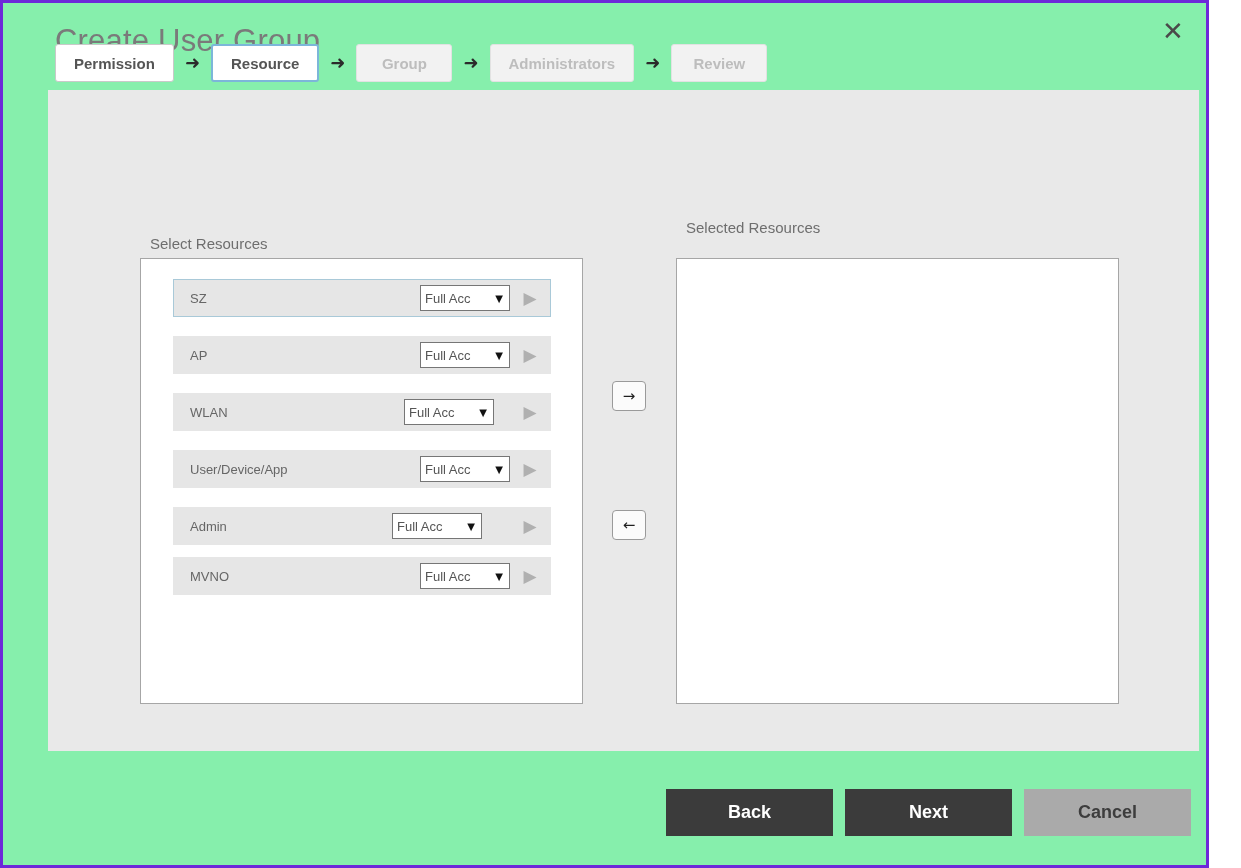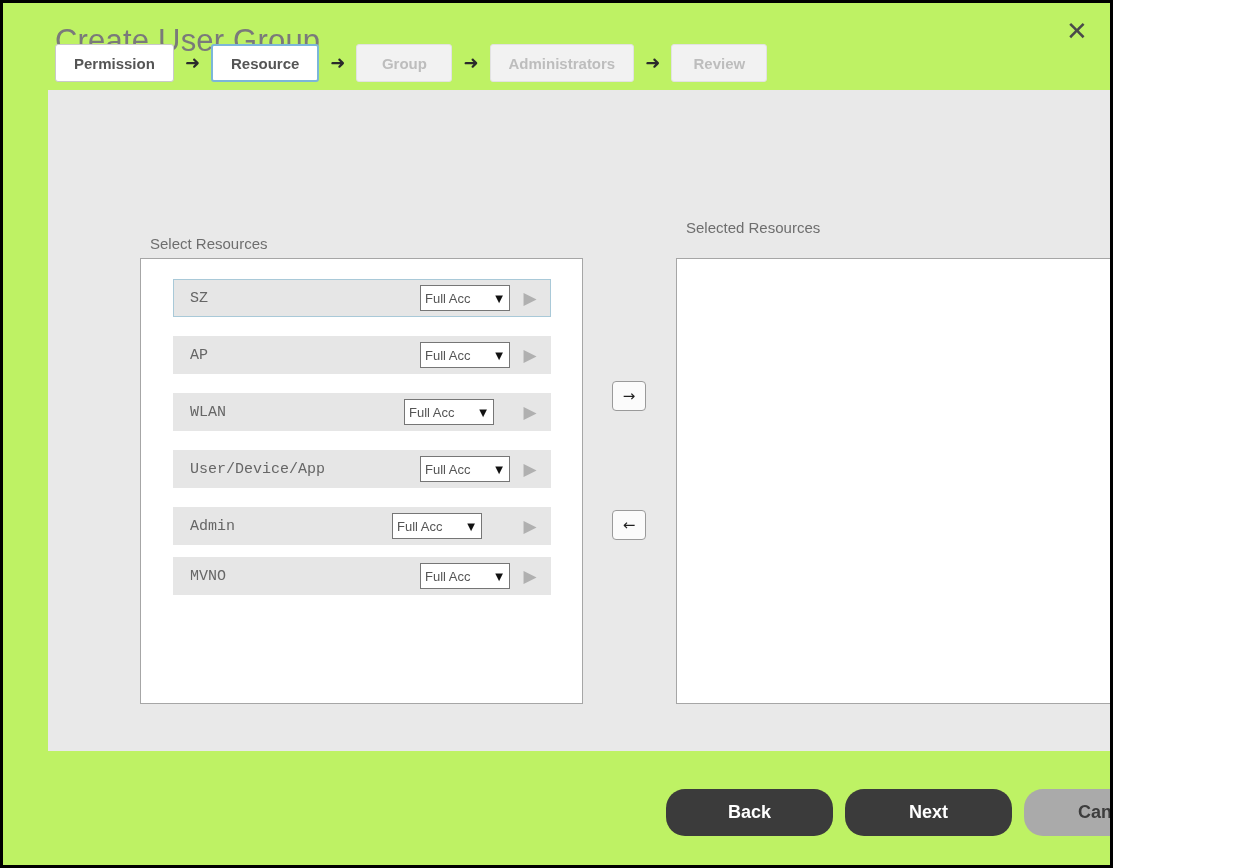--- a/index.html
+++ b/index.html
@@ -5,23 +5,23 @@
 <style>
   * { box-sizing: border-box; }
   html, body {
     margin: 0; padding: 0;
     width: 1241px; height: 868px;
     background: #ffffff;
     font-family: "Liberation Sans", sans-serif;
   }
   #page {
     position: relative;
-    width: 1113px; height: 868px;
-    background: #bef264;
-    border: 3px solid #000000;
+    width: 1209px; height: 868px;
+    background: #86efac;
+    border: 3px solid #6d28d9;
     overflow: hidden;
   }
 
   
   .dialog-title {
     position: absolute;
     left: 52px; top: 20px;
     font-size: 31px;
     font-weight: 400;
     color: #7a7a7a;
@@ -121,25 +121,24 @@
     align-items: center;
     cursor: pointer;
   }
   .res-row.selected {
     background: #e6e6e6;
     border: 1px solid #a9c9d8;
   }
   .res-name {
     flex: 1;
     padding-left: 16px;
-    font-size: 15px;
+    font-size: 13px;
     color: #666666;
     white-space: nowrap;
     overflow: hidden;
-    font-family: Liberation Mono, monospace;
   }
   .res-select {
     width: 90px;
     height: 26px;
     background: #ffffff;
     border: 1px solid #767676;
     display: flex;
     align-items: center;
     font-size: 13px;
     color: #555555;
@@ -189,21 +188,20 @@
 
   
   .footer-btn {
     position: absolute;
     top: 786px;
     width: 167px; height: 47px;
     display: flex; align-items: center; justify-content: center;
     font-size: 18px;
     font-weight: bold;
     cursor: pointer;
-    border-radius: 19px;
   }
   .btn-dark { background: #3b3b3b; color: #ffffff; }
   .btn-gray { background: #aaaaaa; color: #3d3d3d; }
   .btn-back   { left: 663px; }
   .btn-next   { left: 842px; }
   .btn-cancel { left: 1021px; }
 </style>
 </head>
 <body>
 

